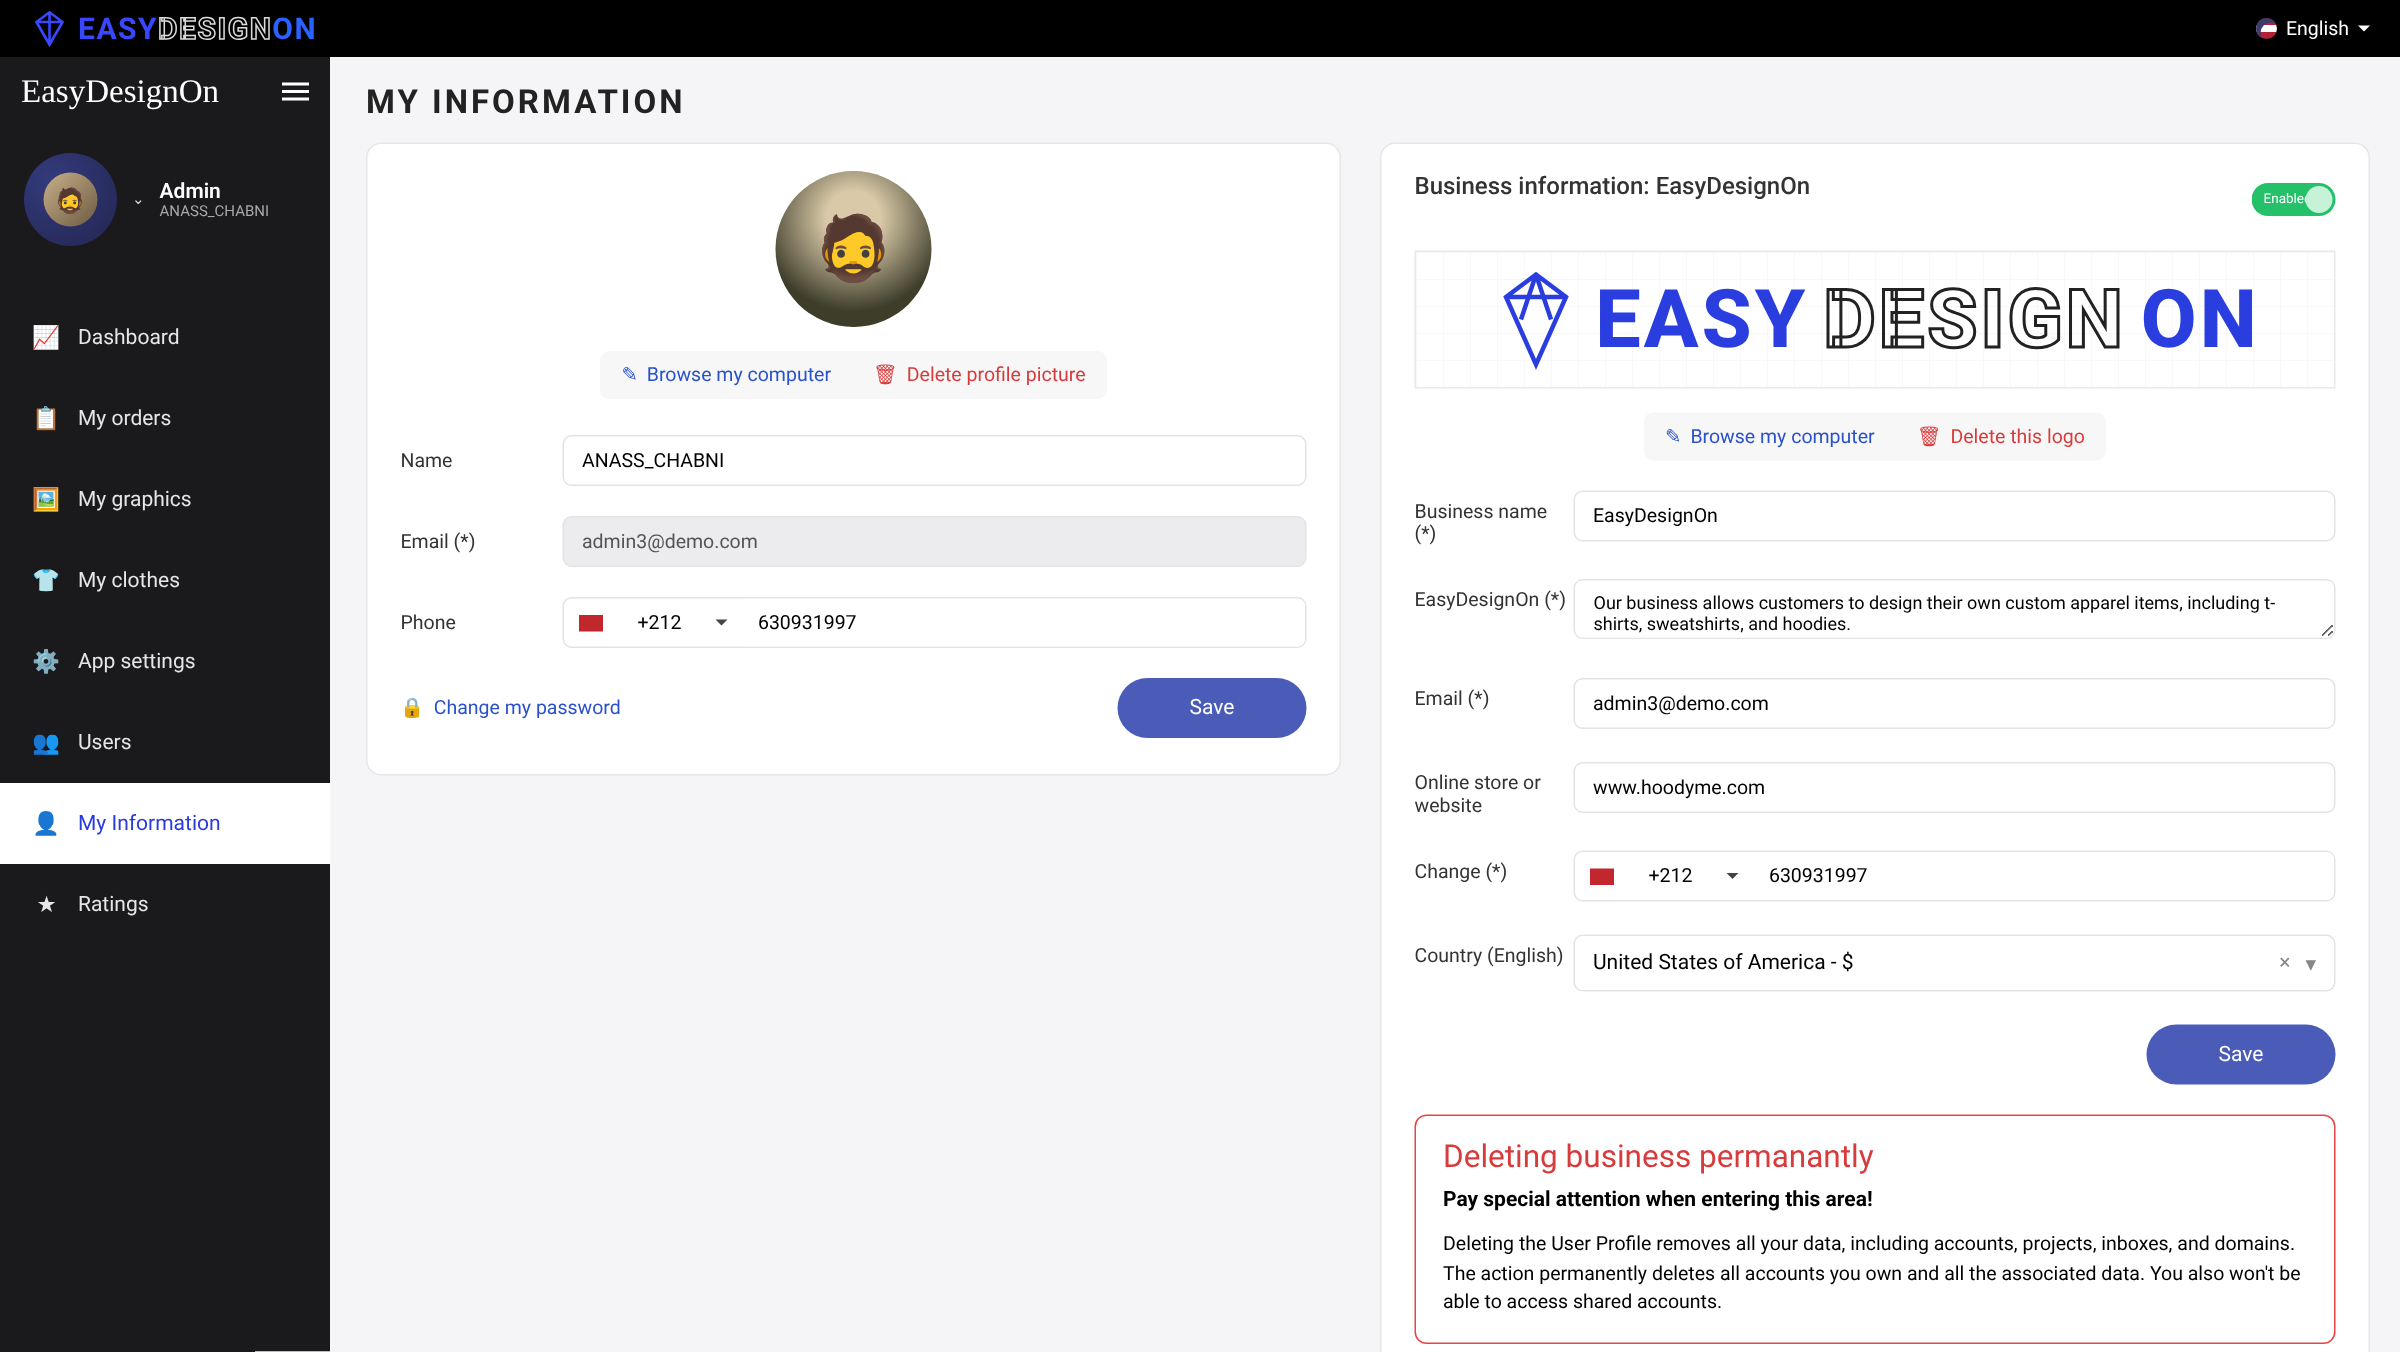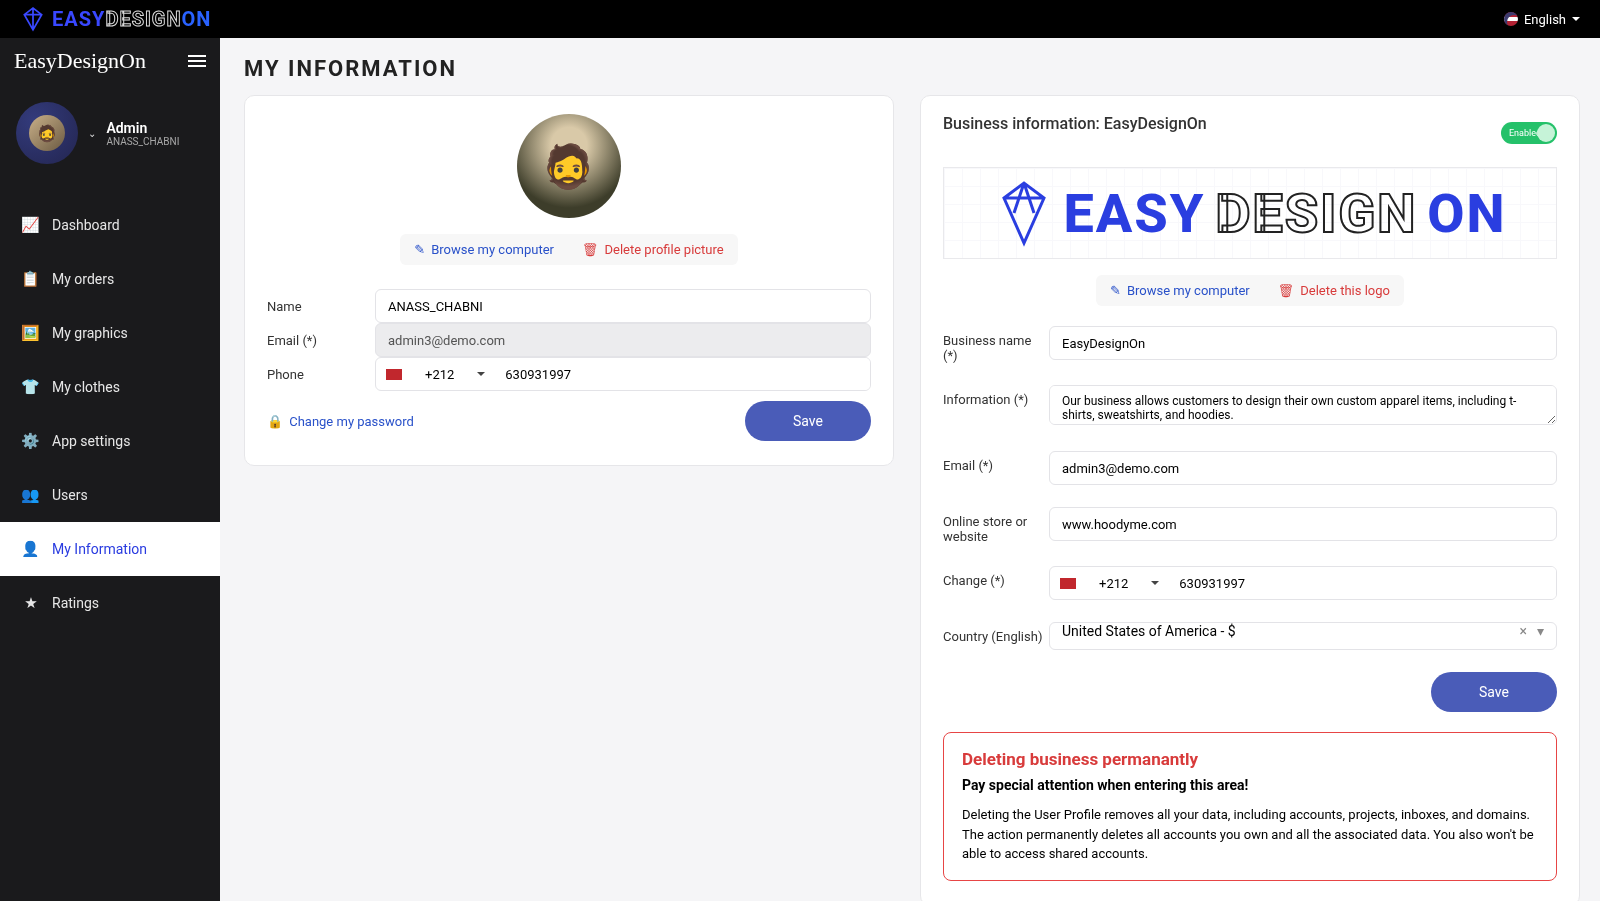--- a/index.html
+++ b/index.html
@@ -36,21 +36,21 @@
 .card{background:#fff;border:1px solid #e6e6e9;border-radius:10px;padding:18px 22px 24px}
 .card-left{flex:0 0 650px}
 .card-right{flex:0 0 660px}
 .card h3{font-size:16px;font-weight:500;color:#333;margin-bottom:18px}
 .pic-wrap{display:flex;flex-direction:column;align-items:center;gap:16px;margin-bottom:24px}
 .big-avatar{width:104px;height:104px;border-radius:50%;background:radial-gradient(circle at 50% 30%,#d9c9a8 20%,#3d3d2a 70%);position:relative;overflow:hidden;display:flex;align-items:center;justify-content:center;font-size:42px}
 .btn-row{display:flex;gap:0;background:#f7f7f7;border-radius:6px;overflow:hidden}
 .mini-btn{padding:8px 14px;font-size:13px;background:transparent;border:none;cursor:pointer;display:flex;align-items:center;gap:6px}
 .mini-btn.blue{color:#2951c9}
 .mini-btn.red{color:#d83b3b}
-.field-row{display:flex;align-items:center;}
+.field-row{display:flex;align-items:center;margin-bottom:20px}
 .field-row label{width:108px;font-size:13px;color:#333}
 .field-row .control{flex:1}
 .inp{width:100%;height:34px;border:1px solid #e3e3e7;border-radius:6px;padding:0 12px;font-size:13px;background:#fff}
 .inp[disabled]{background:#ececee}
 .phone{display:flex;align-items:center;border:1px solid #e3e3e7;border-radius:6px;height:34px;overflow:hidden}
 .phone .cc{display:flex;align-items:center;gap:23px;padding:0 10px;font-size:13px}
 .flag-ma{width:16px;height:11px;background:#c1272d;position:relative}
 .phone input{border:none;flex:1;height:100%;padding:0 10px;font-size:13px;outline:none}
 .foot{display:flex;align-items:center;justify-content:space-between;margin-top:10px}
 .link{color:#2951c9;font-size:13px;display:flex;align-items:center;gap:6px;cursor:pointer}
@@ -61,25 +61,25 @@
 .bizlogo{border:1px solid #e9e9ec;margin:16px 0;padding:10px;display:flex;align-items:center;justify-content:center;background:linear-gradient(#f8f8fb 1px,transparent 1px),linear-gradient(90deg,#f8f8fb 1px,transparent 1px);background-size:18px 18px}
 .bizlogo .wordmark{display:flex;align-items:center;gap:10px}
 .wm-easy{font-size:54px;font-weight:800;color:#2a3ee0;letter-spacing:2px}
 .wm-design{font-size:54px;font-weight:800;color:transparent;-webkit-text-stroke:2px #222;letter-spacing:2px}
 .wm-on{font-size:54px;font-weight:800;color:#2a3ee0;letter-spacing:2px}
 .gem{width:60px;height:70px}
 .bfield{display:flex;margin-bottom:22px}
 .bfield label{width:106px;font-size:13px;color:#333;padding-top:7px}
 .bfield .control{flex:1}
 .ta{width:100%;border:1px solid #e3e3e7;border-radius:6px;padding:8px 12px;font-size:12px;resize:vertical;height:40px}
-.sel{width:100%;height:28px;border:1px solid #e3e3e7;border-radius:6px;padding:0 12px;font-size:14px;display:flex;align-items:flex-start;justify-content:space-between}
+.sel{width:100%;height:38px;border:1px solid #e3e3e7;border-radius:6px;padding:0 12px;font-size:14px;display:flex;align-items:center;justify-content:space-between}
 .sel .sactions{display:flex;align-items:center;gap:10px;color:#888}
 .bsave{display:flex;justify-content:flex-end;margin-top:4px;margin-bottom:20px}
 .danger{border:1px solid #e74545;border-radius:8px;padding:16px 18px}
-.danger h4{color:#d83b3b;font-size:17px;font-weight:700;margin-bottom:8px}
+.danger h4{color:#d83b3b;font-size:21px;font-weight:400;margin-bottom:8px}
 .danger h5{font-size:14px;font-weight:700;margin-bottom:12px}
 .danger p{font-size:13px;color:#000000;line-height:1.5}
 svg{display:block}
 </style>
 </head>
 <body>
 
 <div class="topbar">
   <div class="topbar-logo">
     <svg width="26" height="26" viewBox="0 0 24 24">
@@ -225,21 +225,21 @@
                 <span>🗑</span>
                 <span>Delete this logo</span>
               </button>
           </div>
         </div>
         <div class="bfield">
             <label>Business name (*)</label>
             <div class="control"><input class="inp" value="EasyDesignOn" style=""></div>
           </div>
         <div class="bfield">
-            <label>Information (*)</label>
+            <label>EasyDesignOn (*)</label>
             <div class="control"><textarea class="ta" style="">Our business allows customers to design their own custom apparel items, including t-shirts, sweatshirts, and hoodies.</textarea></div>
           </div>
         <div class="bfield">
             <label>Email (*)</label>
             <div class="control"><input class="inp" value="admin3@demo.com" style=""></div>
           </div>
         <div class="bfield">
             <label>Online store or website</label>
             <div class="control"><input class="inp" value="www.hoodyme.com" style=""></div>
           </div>

